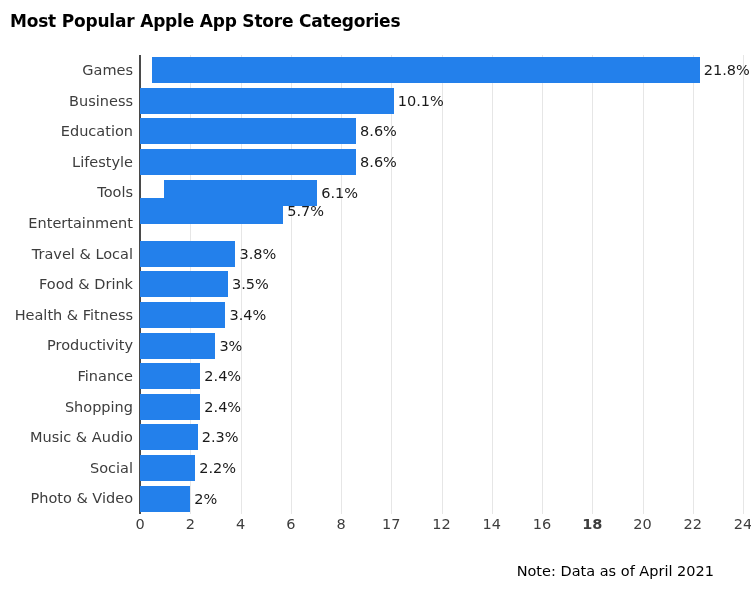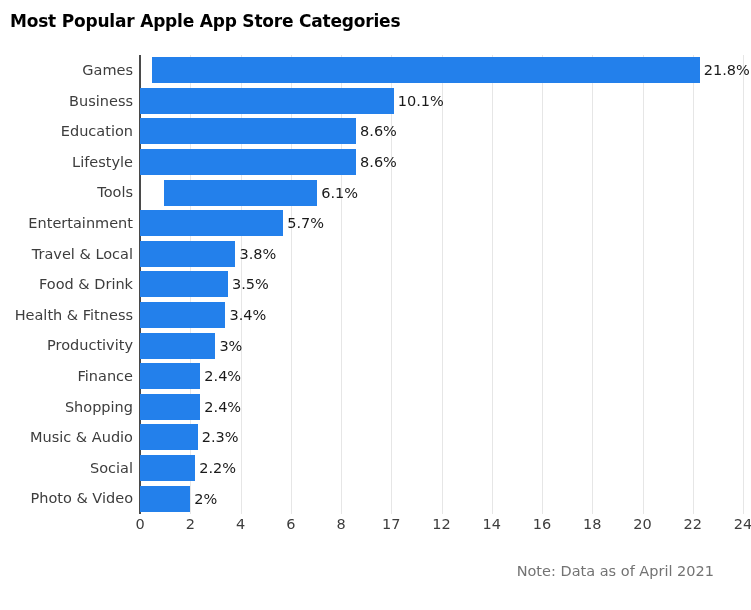--- a/index.html
+++ b/index.html
@@ -124,21 +124,21 @@
     color: #3d3d3d;
     transform: translateX(-50%);
     white-space: nowrap;
   }
 
   
   .footer-note {
     position: absolute;
     right: 37px;
     font-size: 14.5px;
-    color: #737373;
+    color: #000000;
     white-space: nowrap;
     text-align: right;
   }
   #note-line { top: 563px; }
   #source-line { top: 588px; }
 </style>
 </head>
 <body>
 
 <div id="chart-root">
@@ -194,21 +194,21 @@
           <div class="bar-value" style="left: 216.075px;">8.6%</div>
         </div>
         <div class="bar-row" style="top: 91.8px; width: 603px;">
           <div class="bar" style="width: 216.075px; background: rgb(35, 128, 235);"></div>
           <div class="bar-value" style="left: 216.075px;">8.6%</div>
         </div>
         <div class="bar-row" style="top: 122.4px; width: 603px; margin-left: 24px;">
           <div class="bar" style="width: 153.262px; background: rgb(35, 128, 235);"></div>
           <div class="bar-value" style="left: 153.262px;">6.1%</div>
         </div>
-        <div class="bar-row" style="top: 153px; width: 603px;">
+        <div class="bar-row" style="top: 141px; width: 603px;">
           <div class="bar" style="width: 143.213px; background: rgb(35, 128, 235);"></div>
           <div class="bar-value" style="left: 143.213px;">5.7%</div>
         </div>
         <div class="bar-row" style="top: 183.6px; width: 603px;">
           <div class="bar" style="width: 95.475px; background: rgb(35, 128, 235);"></div>
           <div class="bar-value" style="left: 95.475px;">3.8%</div>
         </div>
         <div class="bar-row" style="top: 214.2px; width: 603px;">
           <div class="bar" style="width: 87.9375px; background: rgb(35, 128, 235);"></div>
           <div class="bar-value" style="left: 87.9375px; text-align: right;">3.5%</div>
@@ -247,21 +247,21 @@
   <div id="x-ticks">
       <div class="x-tick" style="left: 140px;">0</div>
       <div class="x-tick" style="left: 190.25px;">2</div>
       <div class="x-tick" style="left: 240.5px;">4</div>
       <div class="x-tick" style="left: 290.75px;">6</div>
       <div class="x-tick" style="left: 341px;">8</div>
       <div class="x-tick" style="left: 391.25px;">17</div>
       <div class="x-tick" style="left: 441.5px;">12</div>
       <div class="x-tick" style="left: 491.75px;">14</div>
       <div class="x-tick" style="left: 542px;">16</div>
-      <div class="x-tick" style="left: 592.25px;">18</div>
+      <div class="x-tick" style="left: 592.25px; font-weight: bold;">18</div>
       <div class="x-tick" style="left: 642.5px;">20</div>
       <div class="x-tick" style="left: 692.75px;">22</div>
       <div class="x-tick" style="left: 743px;">24</div>
     </div>
 
   <div class="footer-note" id="note-line">Note: Data as of April 2021</div>
 
 
 </div>
 

